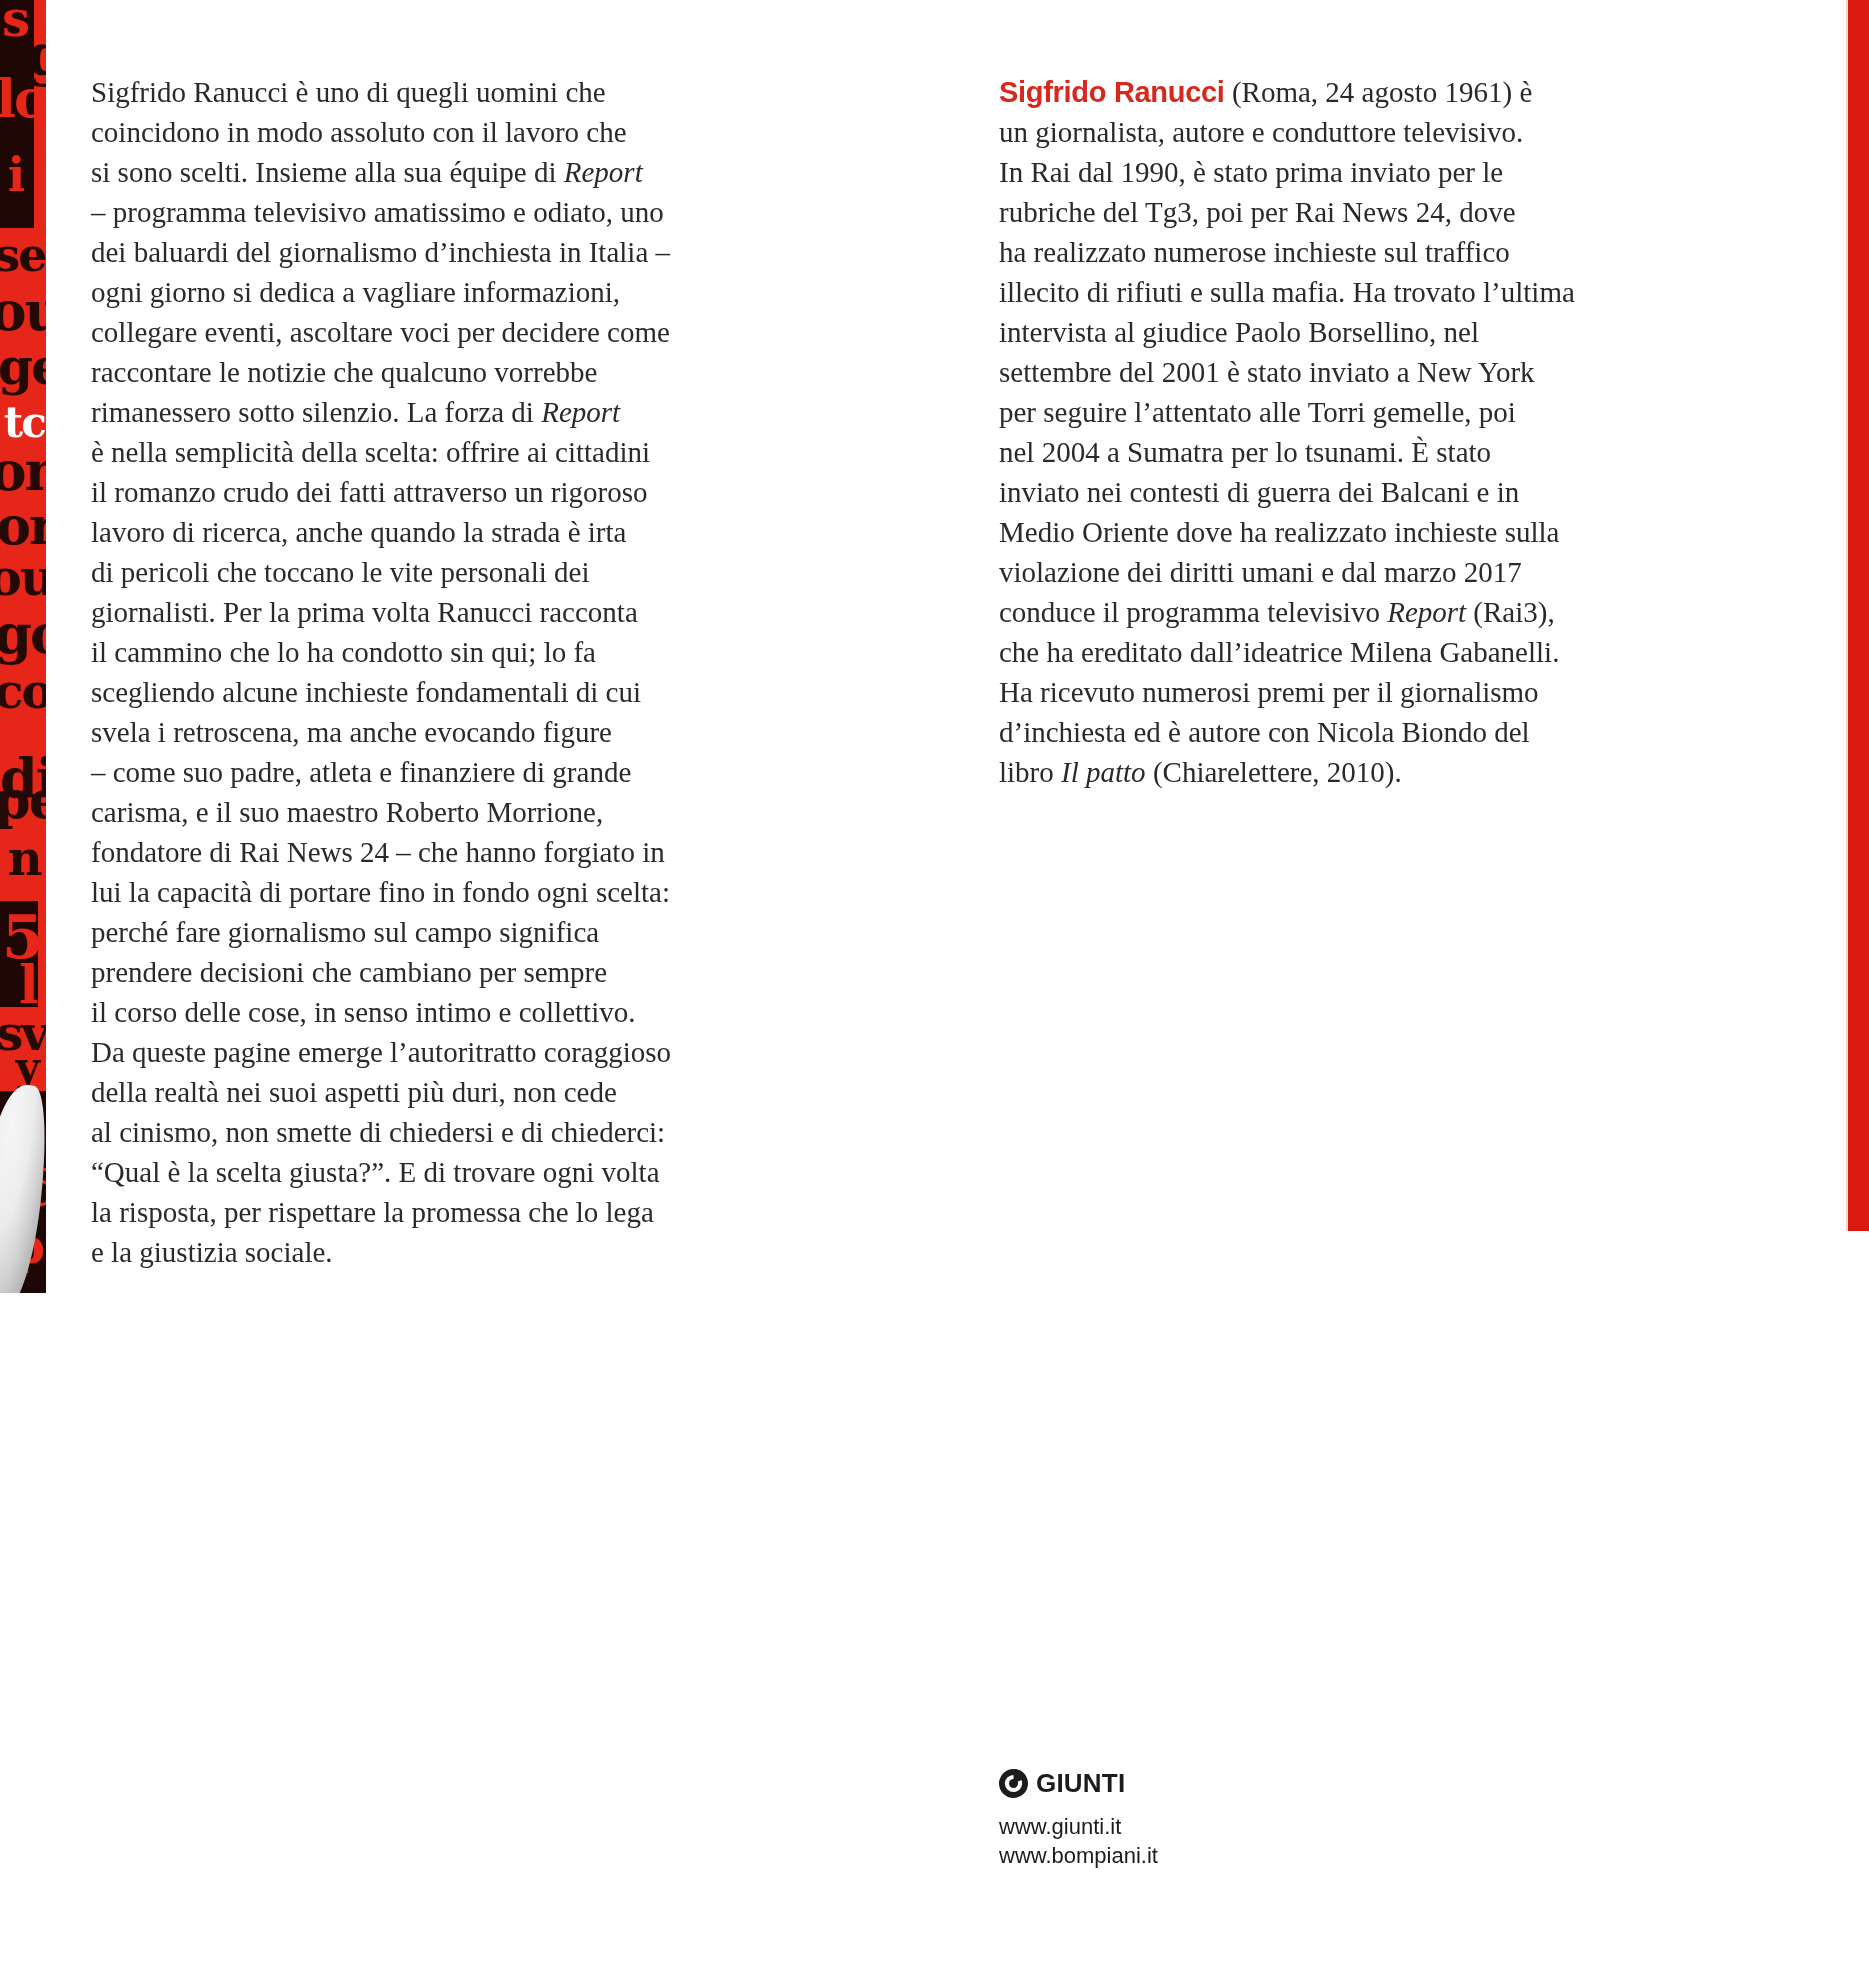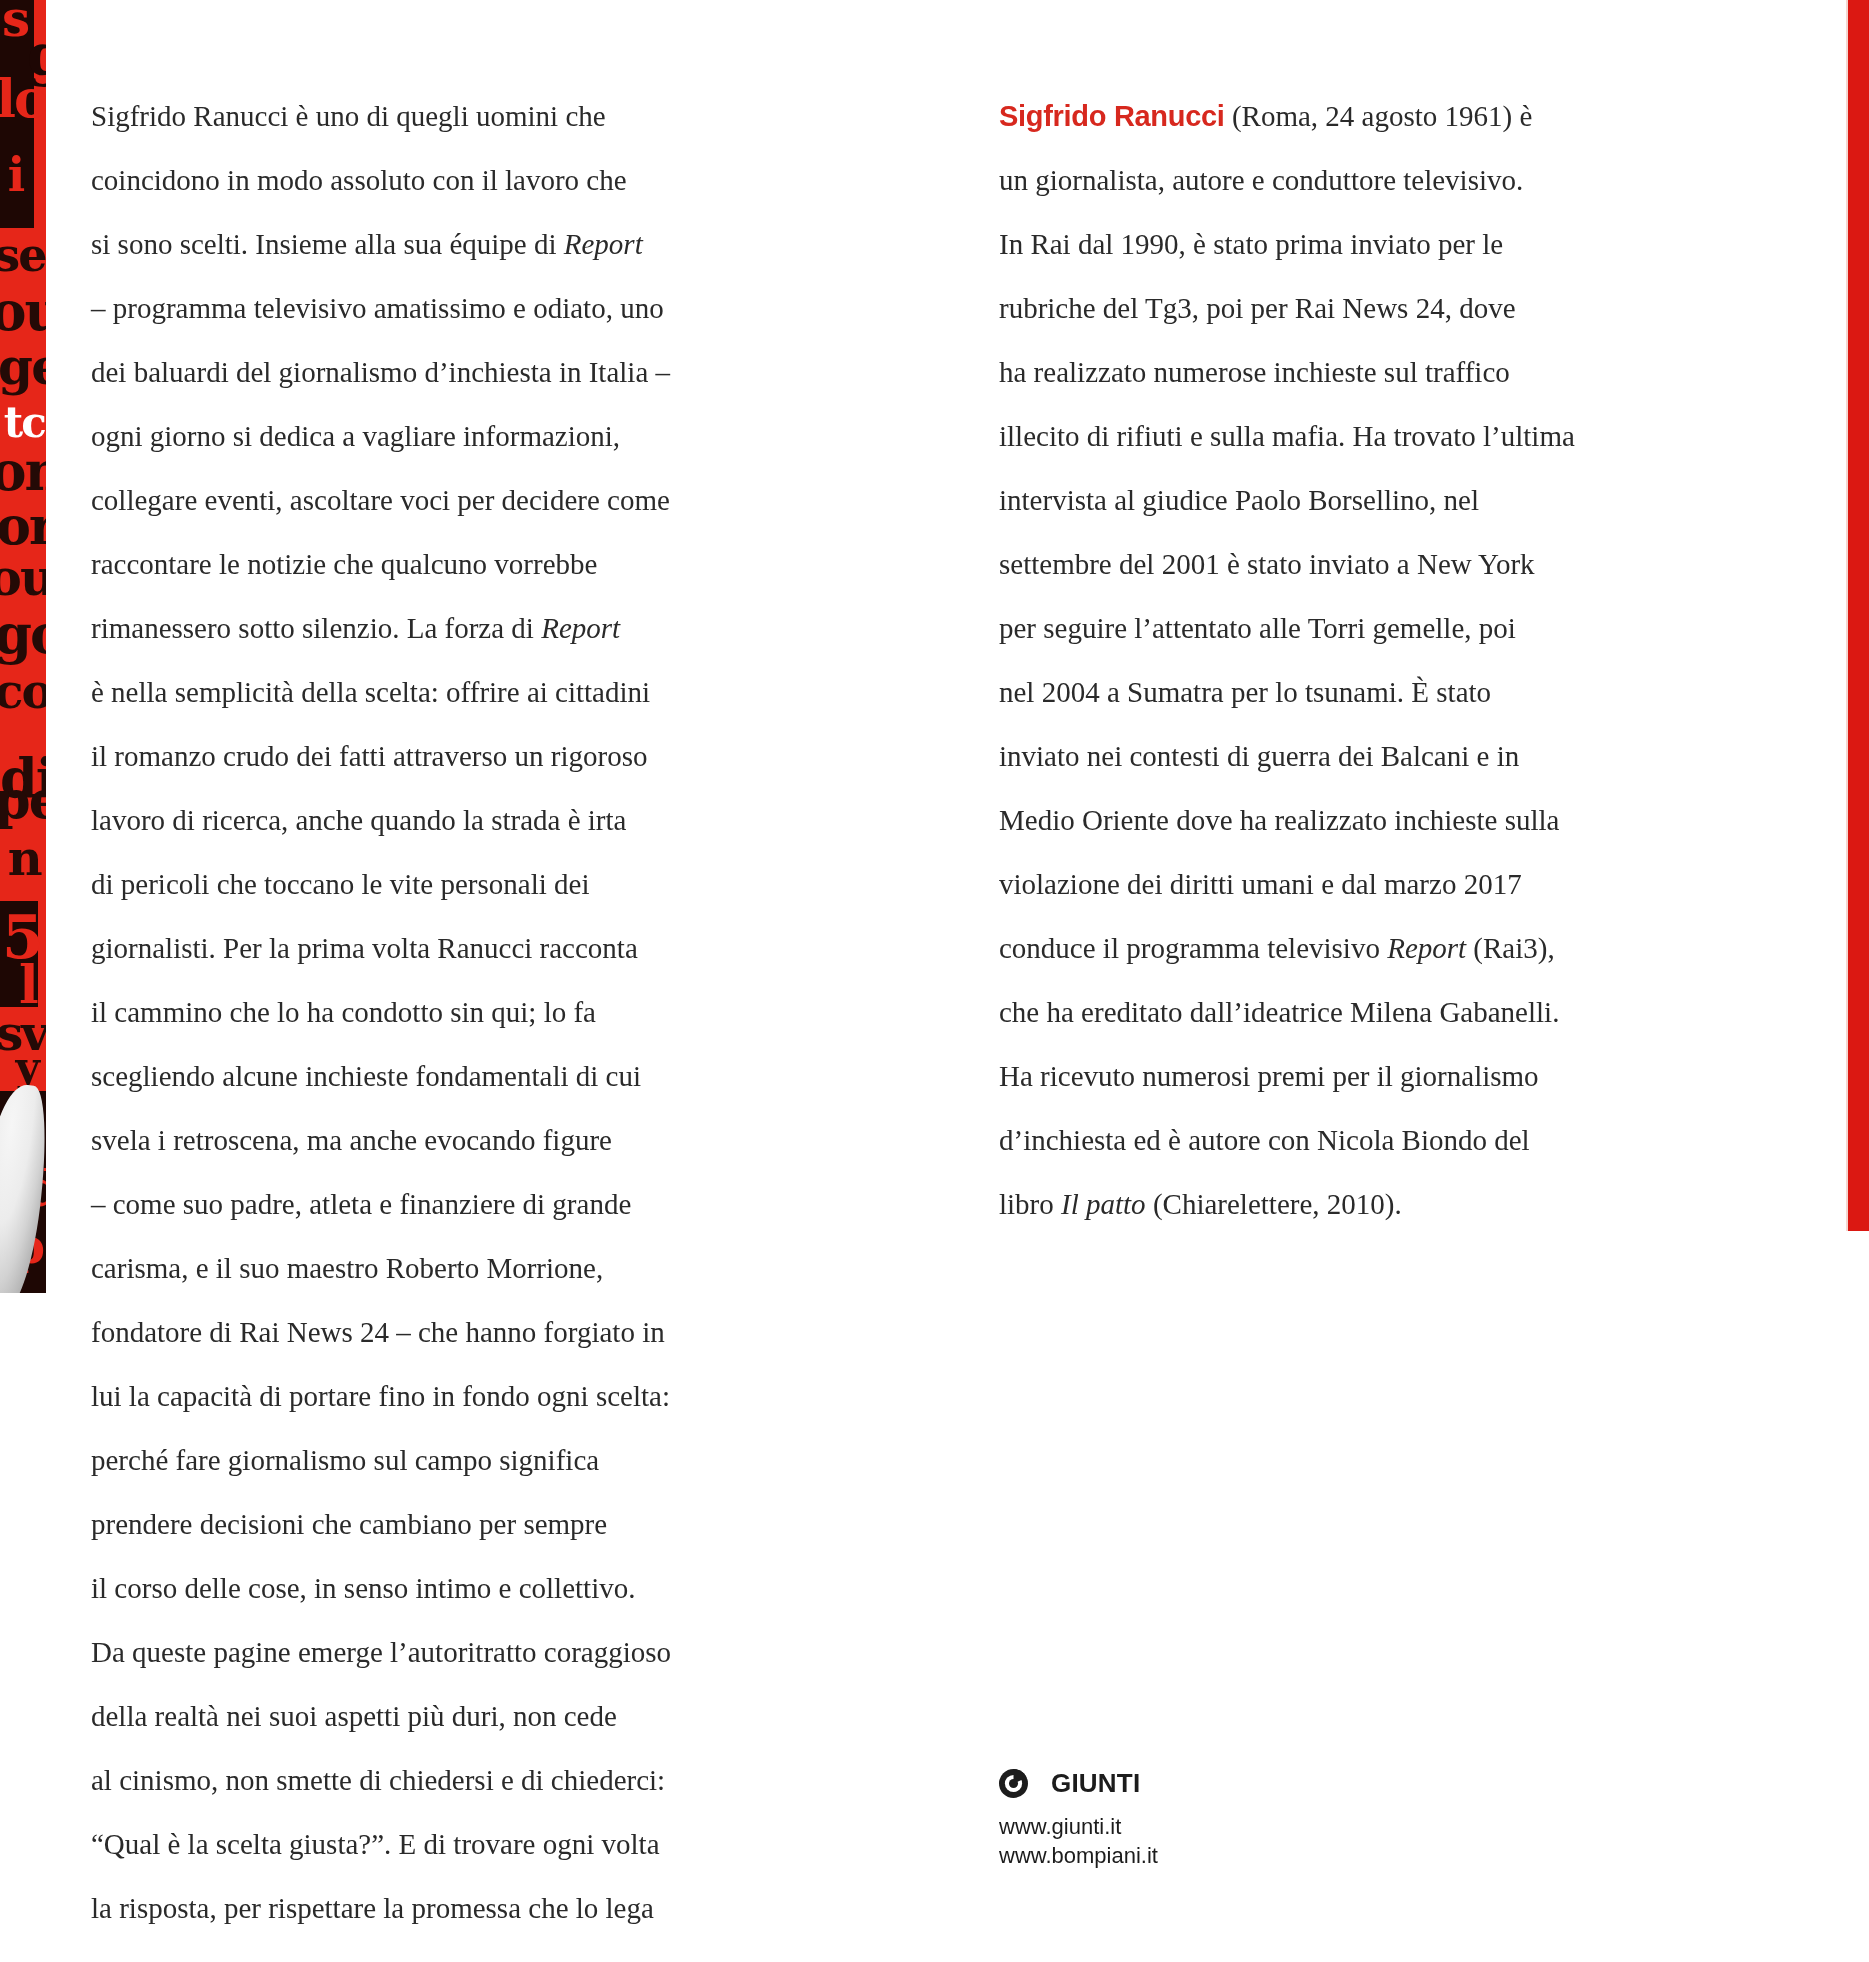--- a/index.html
+++ b/index.html
@@ -32,30 +32,30 @@
     border-left:2.9px solid #f4d6d0;
   }
 
   
   .col{
     position:absolute;top:72px;font-size:29px;line-height:40px;color:#2a2a2a;
     font-family:"Liberation Serif",serif;
   }
   .col-left{left:91px;width:874px;}
   .col-right{left:999px;width:845px;}
-  .line{height:40px;white-space:nowrap;margin-top:24px;}
+  .line{height:40px;white-space:nowrap;}
   .seg-i{font-style:italic;}
   .seg-rb{
     font-family:"Liberation Sans",sans-serif;font-weight:bold;
     color:#d7281e;font-size:29px;letter-spacing:-0.3px;
   }
 
   
   .publisher{position:absolute;left:999px;top:1768px;}
-  .logo-row{display:flex;align-items:center;gap:23px;}
+  .logo-row{display:flex;align-items:center;gap:8px;}
   .logo-text{
     font-family:"Liberation Sans",sans-serif;font-weight:bold;
     font-size:26px;color:#1c1c1c;letter-spacing:0.2px;
   }
   .urls{
     margin-top:13.4px;font-family:"Liberation Sans",sans-serif;font-weight:normal;
     font-size:22px;line-height:29px;color:#1c1c1c;
   }
 </style>
 </head>

